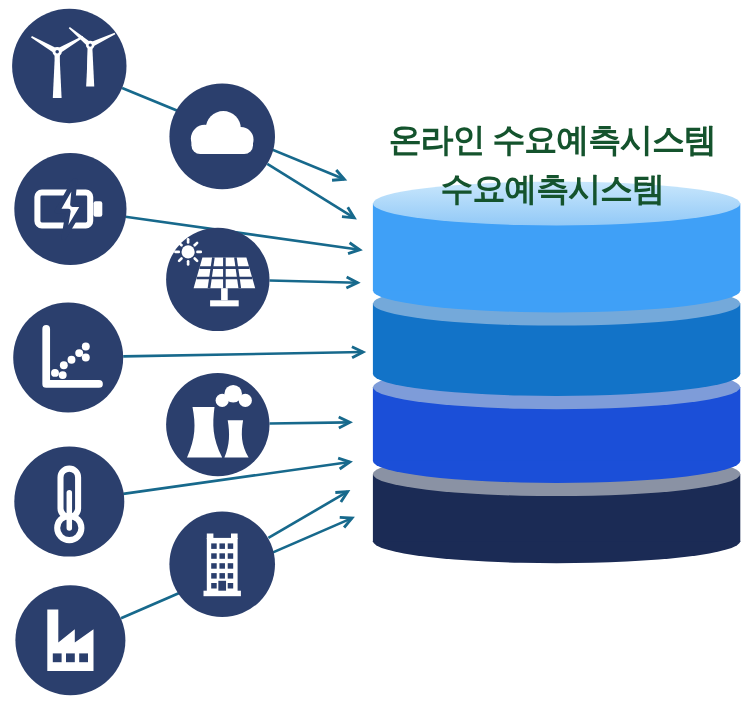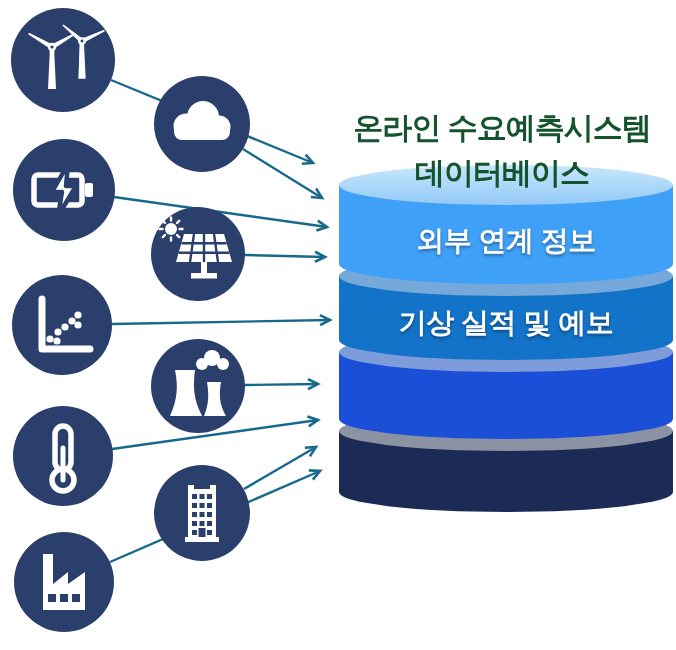--- a/index.html
+++ b/index.html
@@ -219,18 +219,16 @@
     </g>
     <g>
       <ellipse cx="506" cy="264" rx="167" ry="20" fill="#3FA0F7"></ellipse>
       <rect x="339" y="185" width="334" height="79" fill="#3FA0F7"></rect>
       <ellipse cx="506" cy="185" rx="167" ry="20" fill="url(#topGrad)"></ellipse>
     </g>
   </g>
 </svg>
 
 <div class="overlay title-line" id="title1">온라인 수요예측시스템</div>
-<div class="overlay title-line" id="title2">데이터베이스</div>
-
-<div class="overlay db-label" id="lbl0">외부 연계 정보</div>
-<div class="overlay db-label" id="lbl1">기상 실적 및 예보</div>
+<div class="overlay title-line" id="title2">수요예측시스템</div>
+
 
 </div>
 
 </body></html>

